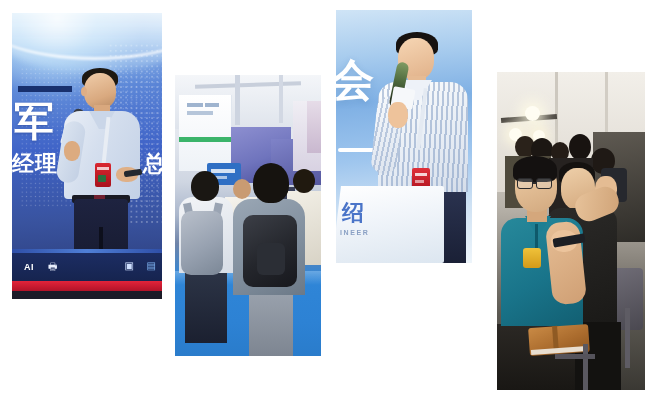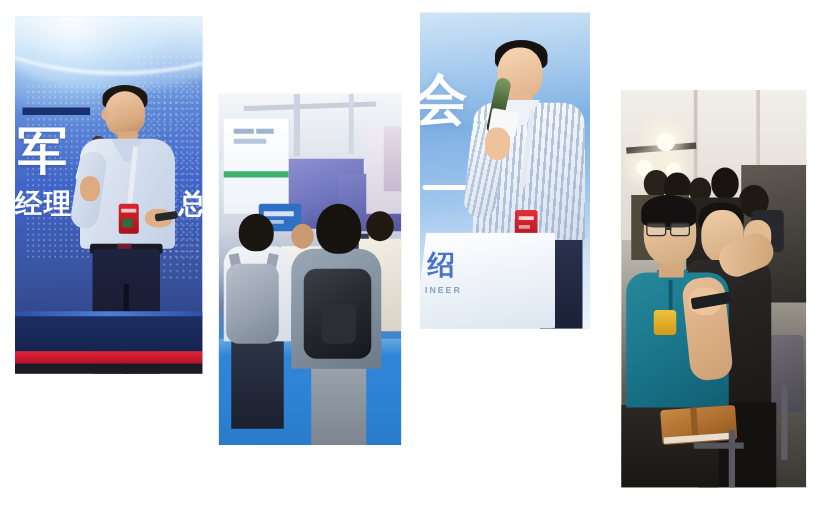--- a/index.html
+++ b/index.html
@@ -410,20 +410,26 @@
     <div class="layer p1-badge-g"></div>
     <div class="layer p1-hand-r"></div>
     <div class="layer p1-phone"></div>
     <div class="layer p1-belt"></div>
     <div class="layer p1-belt-b"></div>
     <div class="layer p1-pants"></div>
     <div class="layer p1-legsplit"></div>
 
     <div class="layer p1-stripe"></div>
     <div class="layer p1-band"></div>
+    <div class="layer p1-band-inner">
+      <span class="p1-ai">AI</span>
+      <span class="p1-ico">🖶</span>
+      <span class="p1-ico-r">▣</span>
+      <span class="p1-ico-r2">▤</span>
+    </div>
     <div class="layer p1-red"></div>
     <div class="layer p1-floor"></div>
   </div>
 
   <div class="photo p2">
     <div class="layer p2-bg full"></div>
     <div class="layer p2-ceiling"></div>
     <div class="layer p2-beam1"></div>
     <div class="layer p2-beam2"></div>
     <div class="layer p2-beam3"></div>

